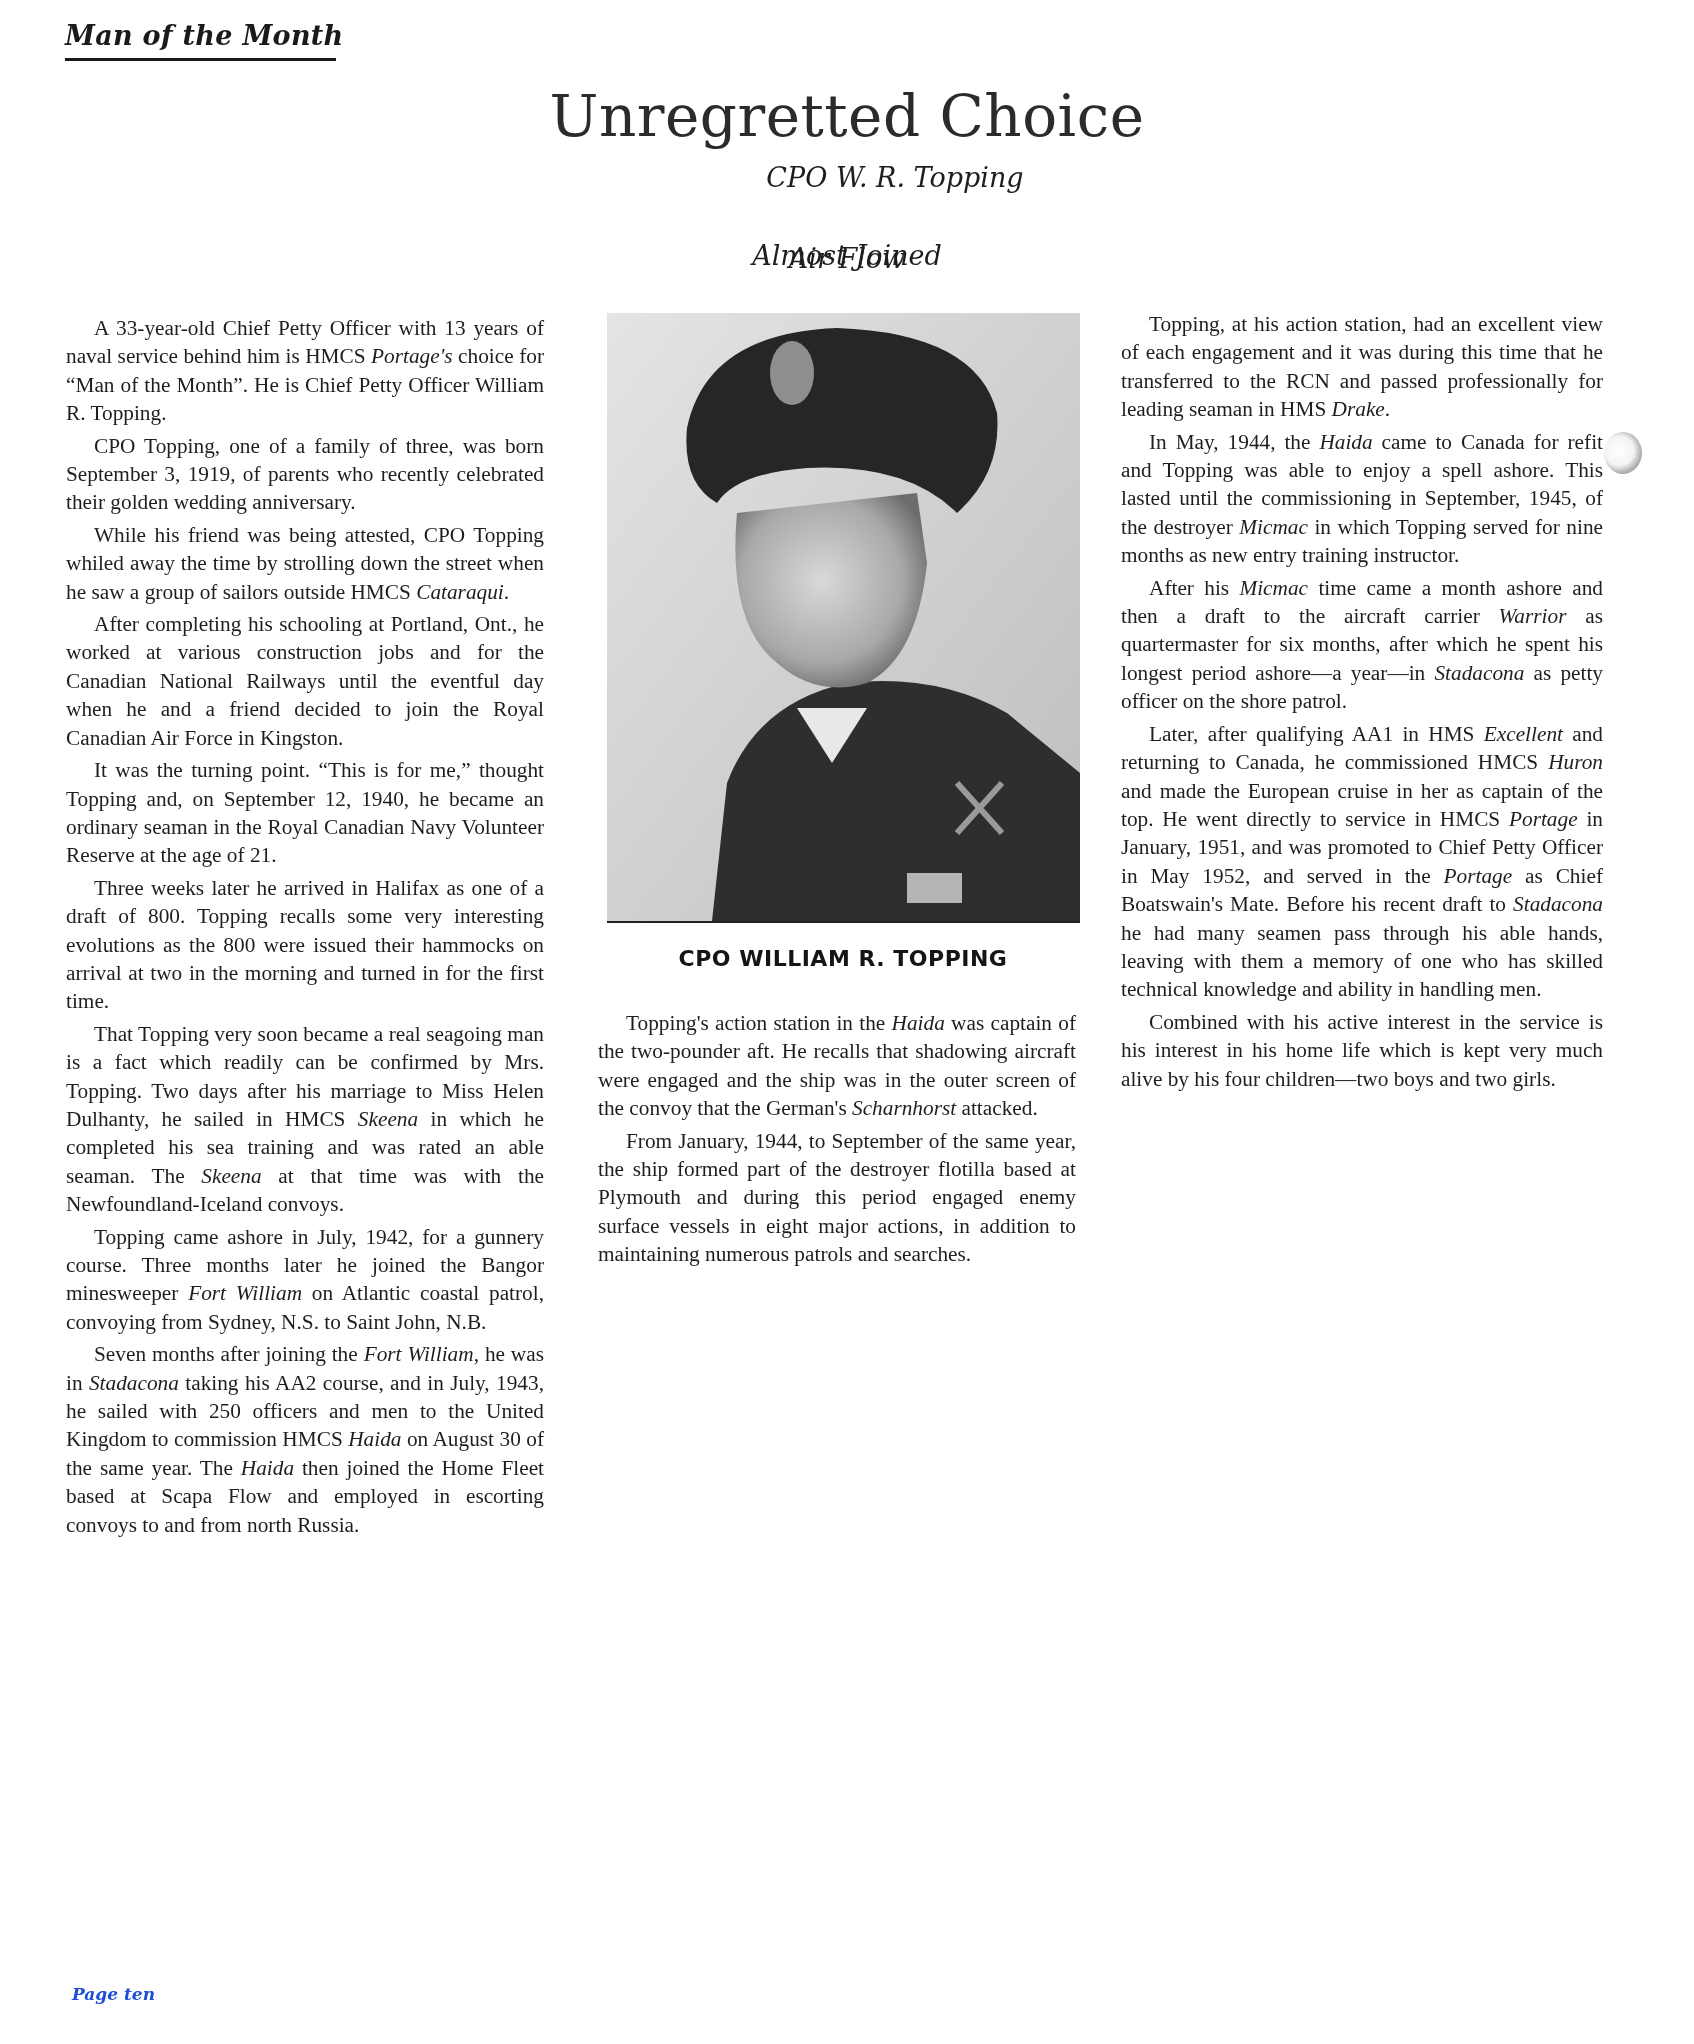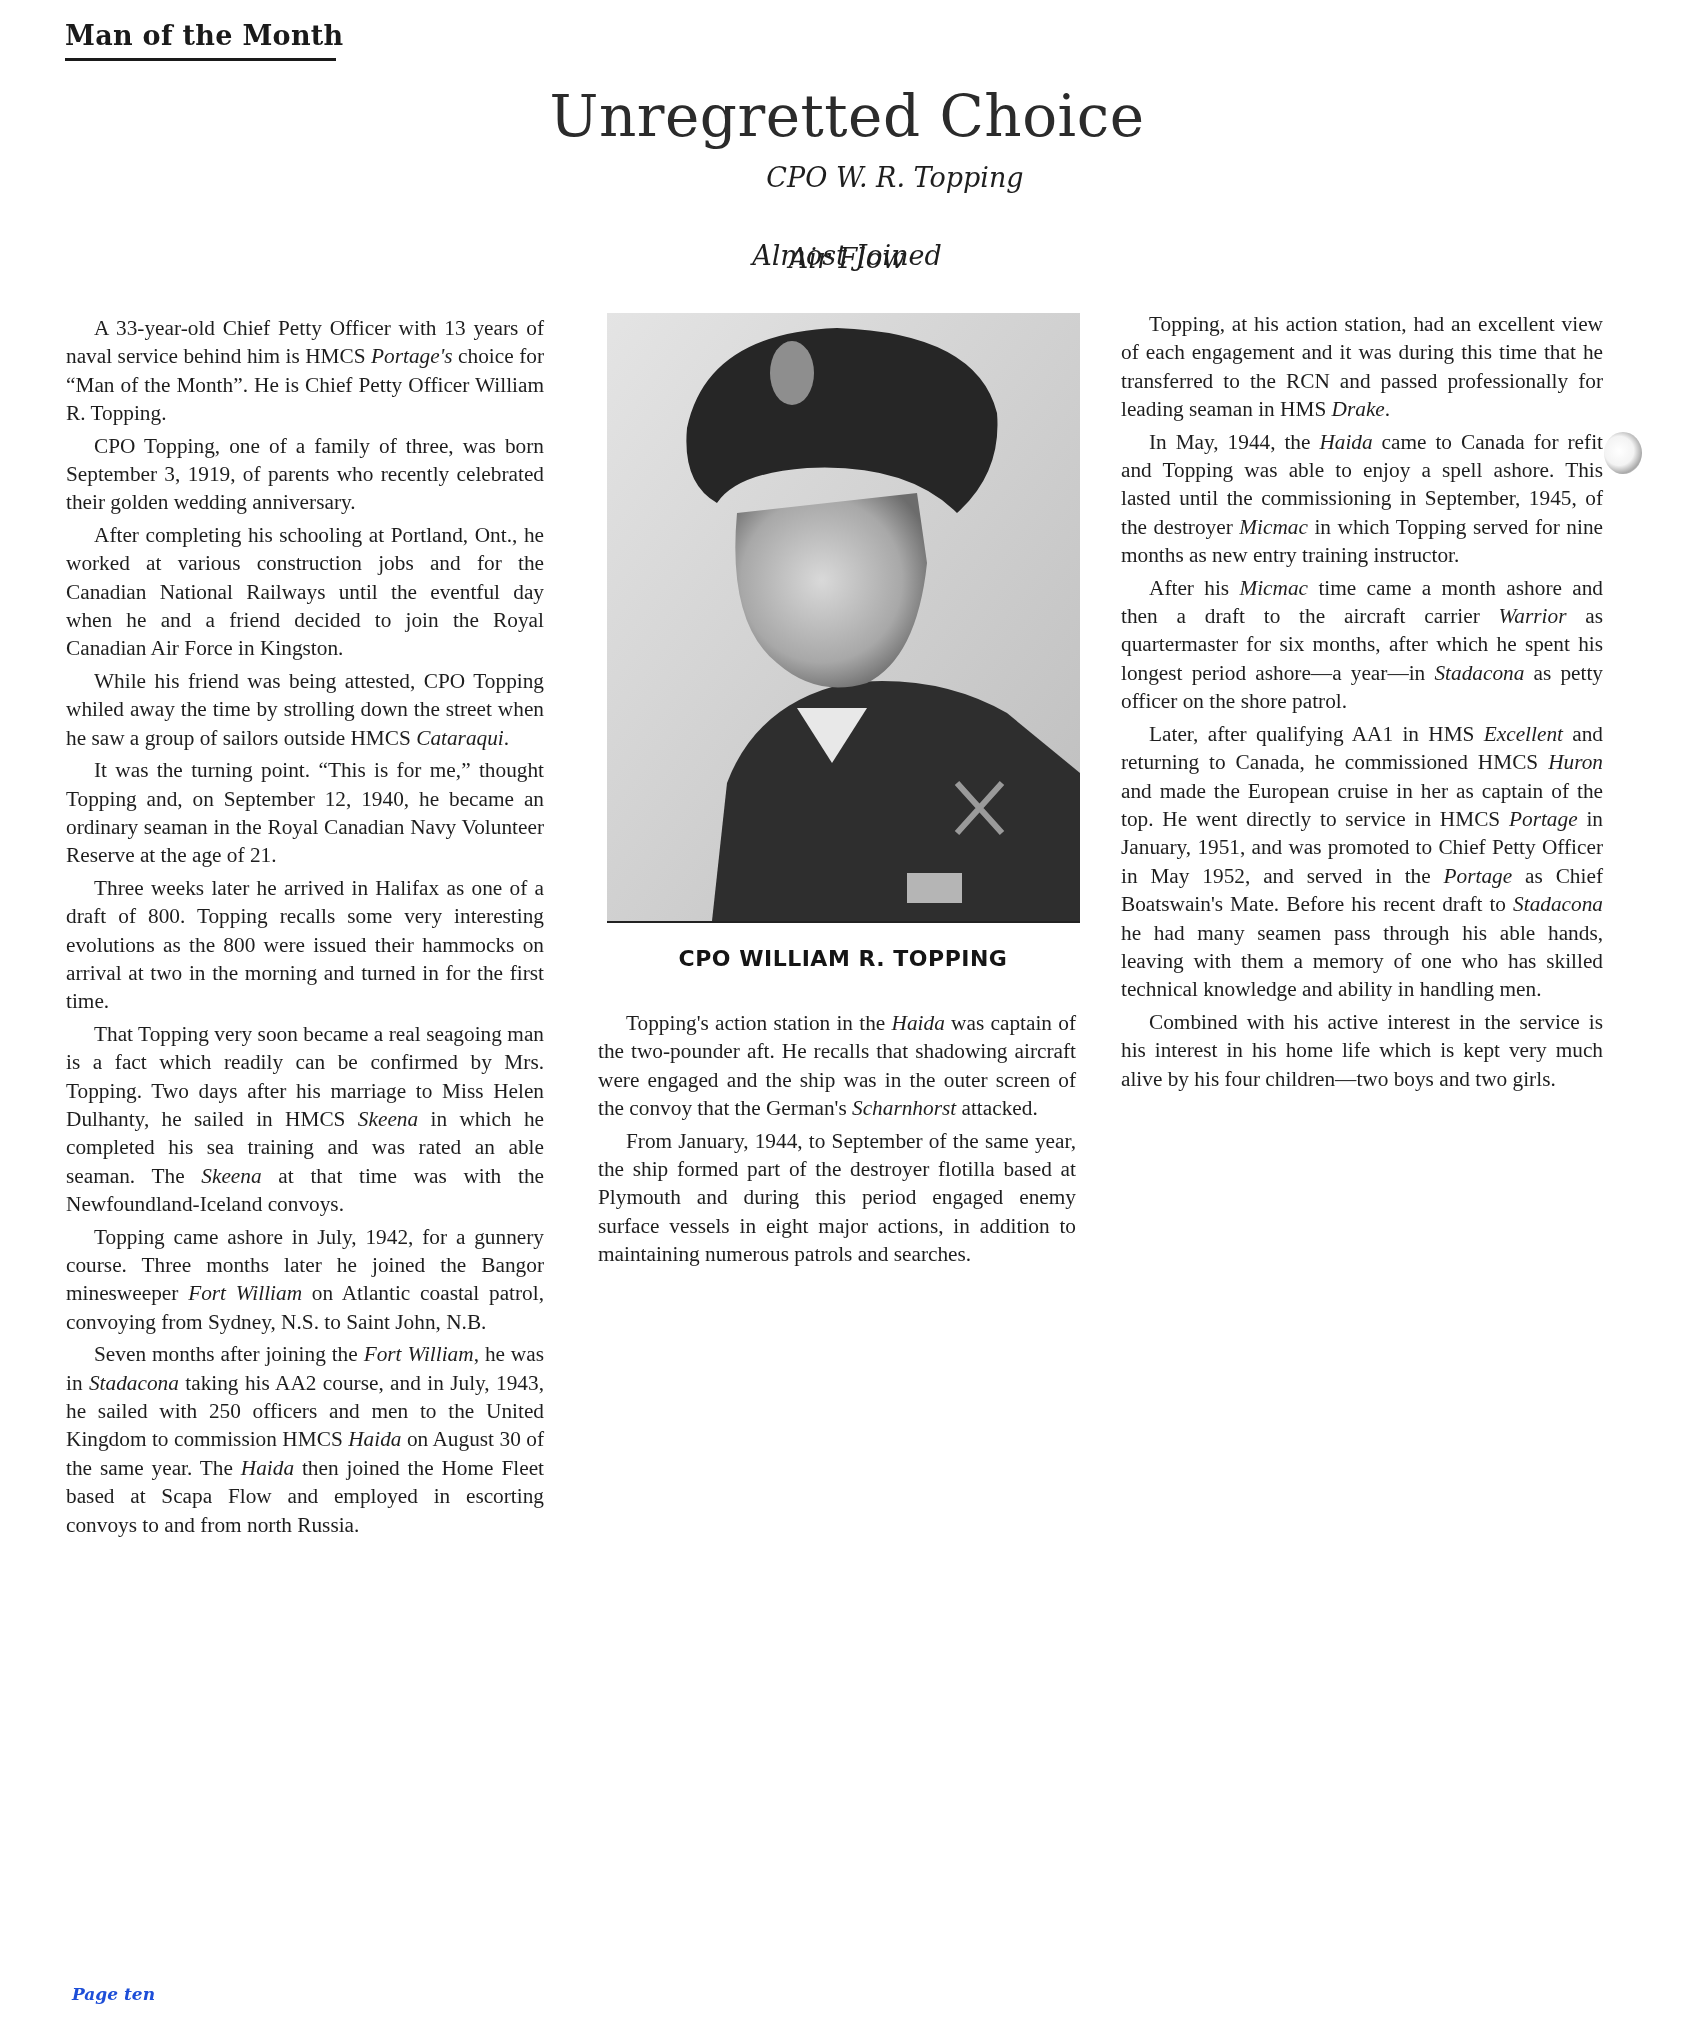--- a/index.html
+++ b/index.html
@@ -1,19 +1,19 @@
 <!DOCTYPE html>
 <html><head>
   <meta charset="utf-8">
   <style>
     html, body { margin: 0; padding: 0; background: #ffffff; }
     body { width: 1694px; height: 2044px; position: relative; overflow: hidden;
            font-family: "DejaVu Serif", serif; color: #1e1e1e; }
     .section-label { position: absolute; left: 65px; top: 20px; font-family: "DejaVu Serif", serif;
-           font-weight: bold; font-size: 27px; letter-spacing: 0.3px; color: #1a1a1a; }
+           font-style: italic; font-weight: bold; font-size: 27px; letter-spacing: 0.3px; color: #1a1a1a; }
     .section-rule { position: absolute; left: 65px; top: 58px; width: 271px; height: 3px; background: #1a1a1a; }
     .headline { position: absolute; left: 0; width: 1694px; top: 82px; text-align: center;
            font-family: "DejaVu Serif", serif; font-size: 58px; color: #2b2b2b; letter-spacing: 0.5px; }
     .subhead { position: absolute; left: 0; width: 1694px; text-align: center;
            font-family: "DejaVu Serif", serif; font-style: italic; font-size: 27px; color: #1e1e1e; }
     .col { position: absolute; font-family: "Liberation Serif", "DejaVu Serif", serif;
            font-size: 21.3px; line-height: 28.4px; text-align: justify; color: #1e1e1e; }
     .col p { margin: 0 0 4px 0; text-indent: 28px; hyphens: manual; }
     .col p .it { font-style: italic; }
     #col1 { left: 66px; top: 314px; width: 478px; }
@@ -36,22 +36,22 @@
 <div class="section-rule"></div>
 
 <div class="headline">Unregretted Choice</div>
 <div class="subhead" style="top:162px;margin-left:48px;">CPO W. R. Topping</div>
 <div class="subhead" style="top:204px;margin-top:36px;">Almost Joined</div>
 <div class="subhead" style="top:243px;">Air Flow</div>
 
 <div class="col" id="col1">
     <p><span>A 33-year-old Chief Petty Officer with 13 years of naval service behind him is HMCS </span><span class="it">Portage's</span><span> choice for “Man of the Month”.  He is Chief Petty Officer William R. Topping.</span></p>
     <p><span>CPO Topping, one of a family of three, was born September 3, 1919, of parents who recently celebrated their golden wedding anniversary.</span></p>
+    <p><span>While his friend was being attested, CPO Topping whiled away the time by strolling down the street when he saw a group of sailors outside HMCS </span><span class="it">Cata­raqui</span><span>.</span></p>
     <p><span>After completing his schooling at Portland, Ont., he worked at various construction jobs and for the Canadian National Railways until the eventful day when he and a friend decided to join the Royal Canadian Air Force in Kingston.</span></p>
-    <p><span>While his friend was being attested, CPO Topping whiled away the time by strolling down the street when he saw a group of sailors outside HMCS </span><span class="it">Cata­raqui</span><span>.</span></p>
     <p><span>It was the turning point.  “This is for me,” thought Topping and, on Septem­ber 12, 1940, he became an ordinary sea­man in the Royal Canadian Navy Volun­teer Reserve at the age of 21.</span></p>
     <p><span>Three weeks later he arrived in Hali­fax as one of a draft of 800.  Topping recalls some very interesting evolutions as the 800 were issued their hammocks on arrival at two in the morning and turned in for the first time.</span></p>
     <p><span>That Topping very soon became a real seagoing man is a fact which readily can be confirmed by Mrs. Topping.  Two days after his marriage to Miss Helen Dulhanty, he sailed in HMCS </span><span class="it">Skeena</span><span> in which he completed his sea training and was rated an able seaman.  The </span><span class="it">Skeena</span><span> at that time was with the Newfound­land-Iceland convoys.</span></p>
     <p><span>Topping came ashore in July, 1942, for a gunnery course.  Three months later he joined the Bangor minesweeper </span><span class="it">Fort William</span><span> on Atlantic coastal patrol, convoying from Sydney, N.S. to Saint John, N.B.</span></p>
     <p><span>Seven months after joining the </span><span class="it">Fort William</span><span>, he was in </span><span class="it">Stadacona</span><span> taking his AA2 course, and in July, 1943, he sailed with 250 officers and men to the United Kingdom to commission HMCS </span><span class="it">Haida</span><span> on August 30 of the same year.  The </span><span class="it">Haida</span><span> then joined the Home Fleet based at Scapa Flow and employed in escort­ing convoys to and from north Russia.</span></p>
   </div>
 
 <div class="photo" aria-label="Portrait photograph of a naval chief petty officer in peaked cap and uniform">
   <svg viewBox="0 0 473 608" preserveAspectRatio="none">
     <defs>

